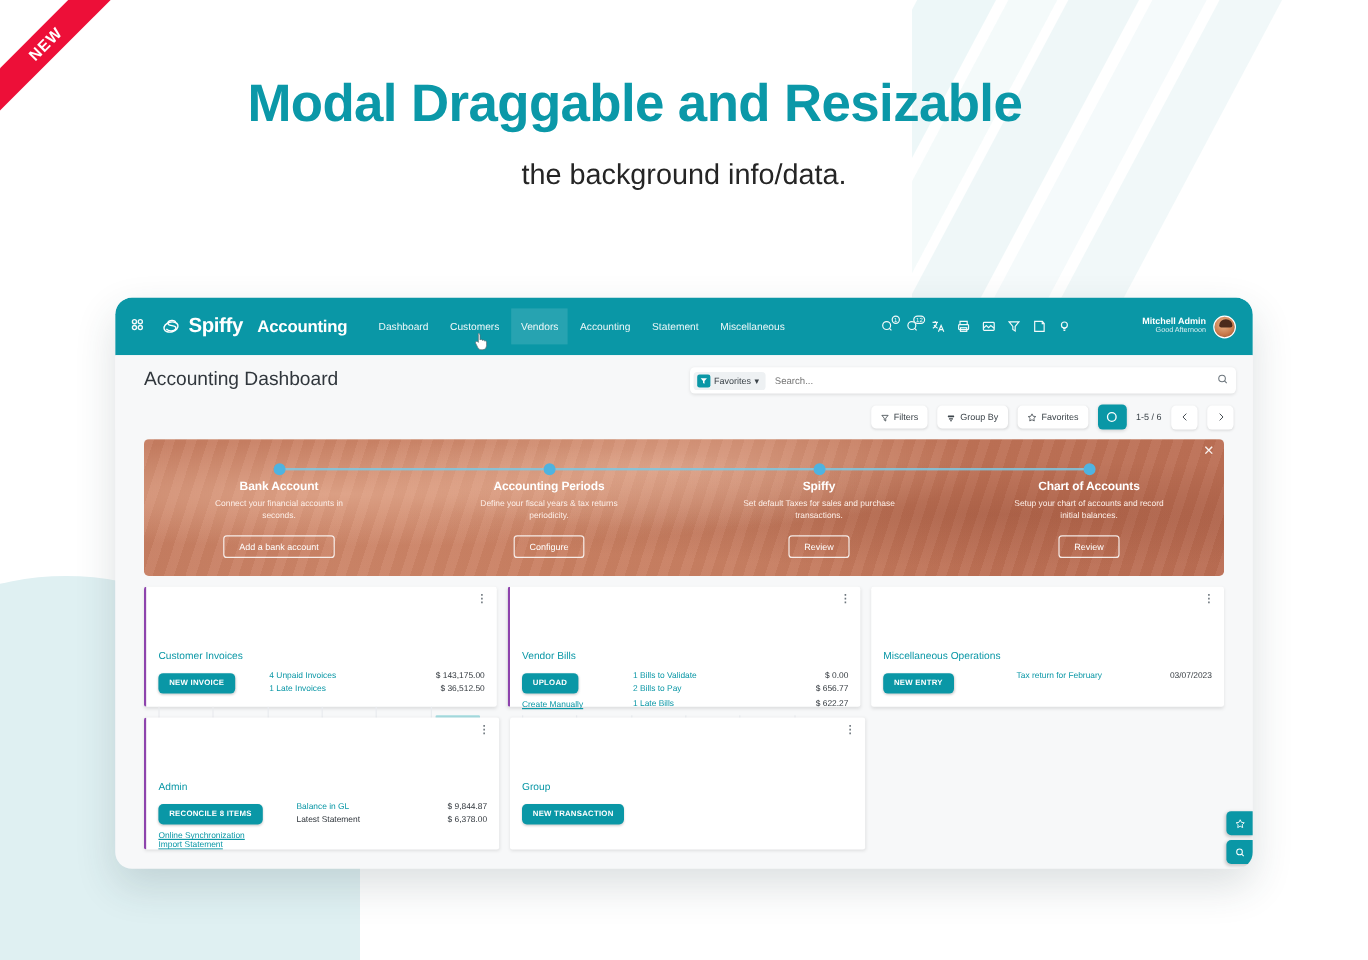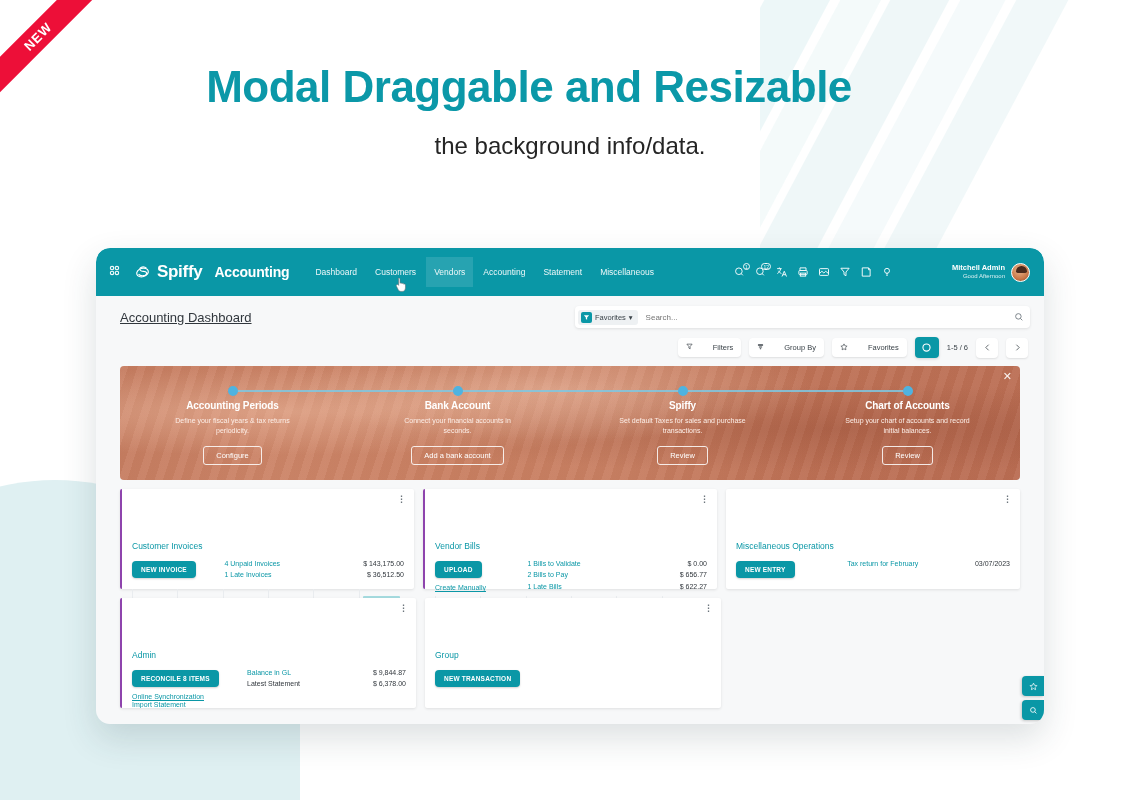--- a/index.html
+++ b/index.html
@@ -160,21 +160,21 @@
     position:absolute; left:298px; top:28px; z-index:6;
   }
 
   
   .ctrl-bar {
     background:#f7f8f9;
     padding: 10px 14px 0 24px;
     position:relative;
   }
   .ctrl-row1 { display:flex; align-items:center; }
-  .page-title { font-size:13px; color:#31373d; font-weight:400;text-decoration:underline; }
+  .page-title { font-size:16px; color:#31373d; font-weight:400; }
   .searchbox {
     margin-left:auto;
     width: 455px; height:22px;
     background:#fff;
     border-radius:4px;
     display:flex; align-items:center;
     box-shadow: 0 1px 3px rgba(0,0,0,.10);
     padding: 0 6px 0 3px;
   }
   .fav-pill {
@@ -190,21 +190,21 @@
   }
   .search-input {
     border:none; outline:none; flex:1; margin-left:8px;
     font-size:8px; color:#9aa2a8; font-family:"Liberation Sans", sans-serif;
     background:transparent;
   }
   .search-mag { color:#6d767d; }
 
   .ctrl-row2 { display:flex; align-items:center; justify-content:flex-end; gap:8px; margin-top:9px; padding-right:2px;}
   .ctrl-btn {
-    display:flex; align-items:flex-start; gap:20px;
+    display:flex; align-items:flex-end; gap:4px;
     background:#fff; border-radius:4px;
     font-size:7.5px; color:#3b4349;
     padding:5px 8px;
     box-shadow:0 1px 2px rgba(0,0,0,.10);
     white-space:nowrap;
   }
   .ctrl-teal {
     background:#0a97a6; width:24px; height:21px; border-radius:4px;
     display:flex; align-items:center; justify-content:center;
     box-shadow:0 1px 3px rgba(0,0,0,.15);
@@ -512,31 +512,31 @@
       </div>
     </div>
 
     <div class="banner">
       <div class="banner-close">✕</div>
       <div class="steps">
 
         <div class="step">
           <div class="step-line"></div>
           <div class="step-dot"></div>
+          <div class="step-title">Bank Account</div>
+          <div class="step-desc">Connect your financial accounts in seconds.</div>
+          <div class="step-btn">Add a bank account</div>
+        </div>
+
+        <div class="step">
+          <div class="step-line"></div>
+          <div class="step-dot"></div>
           <div class="step-title">Accounting Periods</div>
           <div class="step-desc">Define your fiscal years &amp; tax returns periodicity.</div>
           <div class="step-btn">Configure</div>
-        </div>
-
-        <div class="step">
-          <div class="step-line"></div>
-          <div class="step-dot"></div>
-          <div class="step-title">Bank Account</div>
-          <div class="step-desc">Connect your financial accounts in seconds.</div>
-          <div class="step-btn">Add a bank account</div>
         </div>
 
         <div class="step">
           <div class="step-line"></div>
           <div class="step-dot"></div>
           <div class="step-title">Spiffy</div>
           <div class="step-desc">Set default Taxes for sales and purchase transactions.</div>
           <div class="step-btn">Review</div>
         </div>
 

